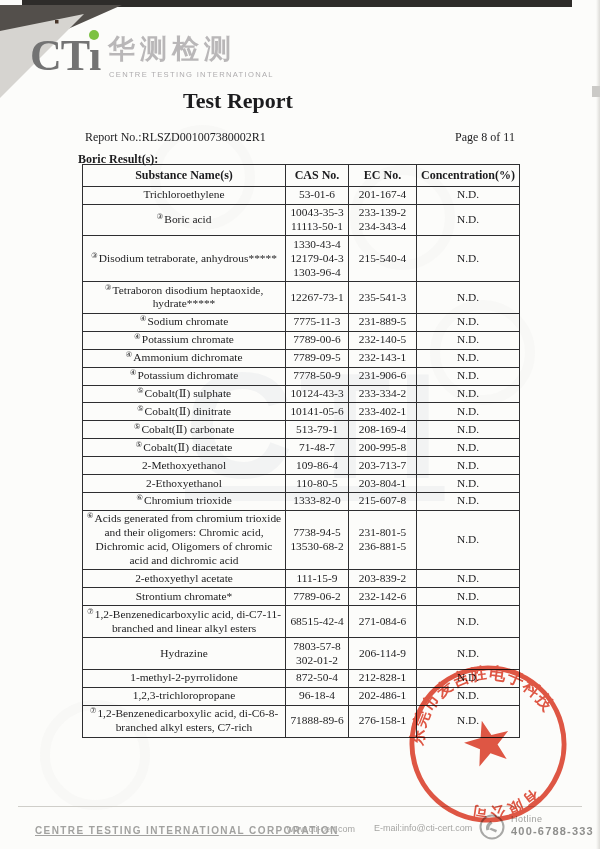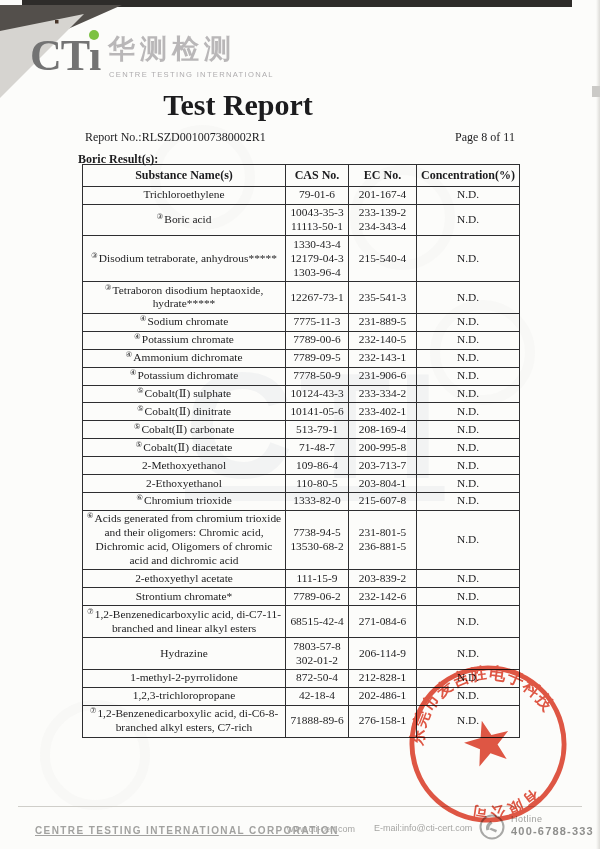--- a/index.html
+++ b/index.html
@@ -30,21 +30,21 @@
     position:absolute;left:78px;top:0px;width:220px;
     font-family:"DejaVu Sans",sans-serif;font-size:27px;line-height:30px;
     letter-spacing:5px;color:#b9b7b8;font-weight:bold;white-space:nowrap;
   }
   .logo-tag{
     position:absolute;left:79px;top:36px;
     font-family:"Liberation Sans","DejaVu Sans",sans-serif;font-size:7.6px;
     letter-spacing:1.3px;color:#aeacae;white-space:nowrap;
   }
   
-  .title{position:absolute;left:0;width:476px;top:88px;text-align:center;font-size:30px;font-weight:bold;z-index:2;}
+  .title{position:absolute;left:0;width:476px;top:88px;text-align:center;font-size:22px;font-weight:bold;z-index:2;}
   .report-no{position:absolute;left:85px;top:130px;font-size:12px;z-index:2;text-align:center;}
   .page-label{position:absolute;left:455px;top:130px;font-size:12px;z-index:2;}
   .section-label{position:absolute;left:78px;top:152px;font-size:12px;font-weight:bold;z-index:2;}
   
   .result-table{
     position:absolute;left:82px;top:164px;width:437px;z-index:1;
     border-collapse:collapse;table-layout:fixed;padding-left:18px;
   }
   .result-table th,.result-table td{
     border:1px solid #2e2e30;text-align:center;vertical-align:middle;
@@ -109,21 +109,21 @@
         <tr id="result-head">
           <th>Substance Name(s)</th>
           <th>CAS No.</th>
           <th>EC No.</th>
           <th>Concentration(%)</th>
         </tr>
       </thead>
     <tbody id="result-body">
         <tr>
           <td>Trichloroethylene</td>
-          <td>79-01-6</td>
+          <td>53-01-6</td>
           <td>201-167-4</td>
           <td>N.D.</td>
         </tr>
         <tr>
           <td><sup class="mark">③</sup>Boric acid</td>
           <td>10043-35-3<br>11113-50-1</td>
           <td>233-139-2<br>234-343-4</td>
           <td>N.D.</td>
         </tr>
         <tr>
@@ -235,21 +235,21 @@
           <td>N.D.</td>
         </tr>
         <tr>
           <td>1-methyl-2-pyrrolidone</td>
           <td>872-50-4</td>
           <td>212-828-1</td>
           <td>N.D.</td>
         </tr>
         <tr>
           <td>1,2,3-trichloropropane</td>
-          <td>42-18-4</td>
+          <td>96-18-4</td>
           <td>202-486-1</td>
           <td>N.D.</td>
         </tr>
         <tr>
           <td><sup class="mark">⑦</sup>1,2-Benzenedicarboxylic acid, di-C6-8-branched alkyl esters, C7-rich</td>
           <td>71888-89-6</td>
           <td>276-158-1</td>
           <td>N.D.</td>
         </tr>
       </tbody>

